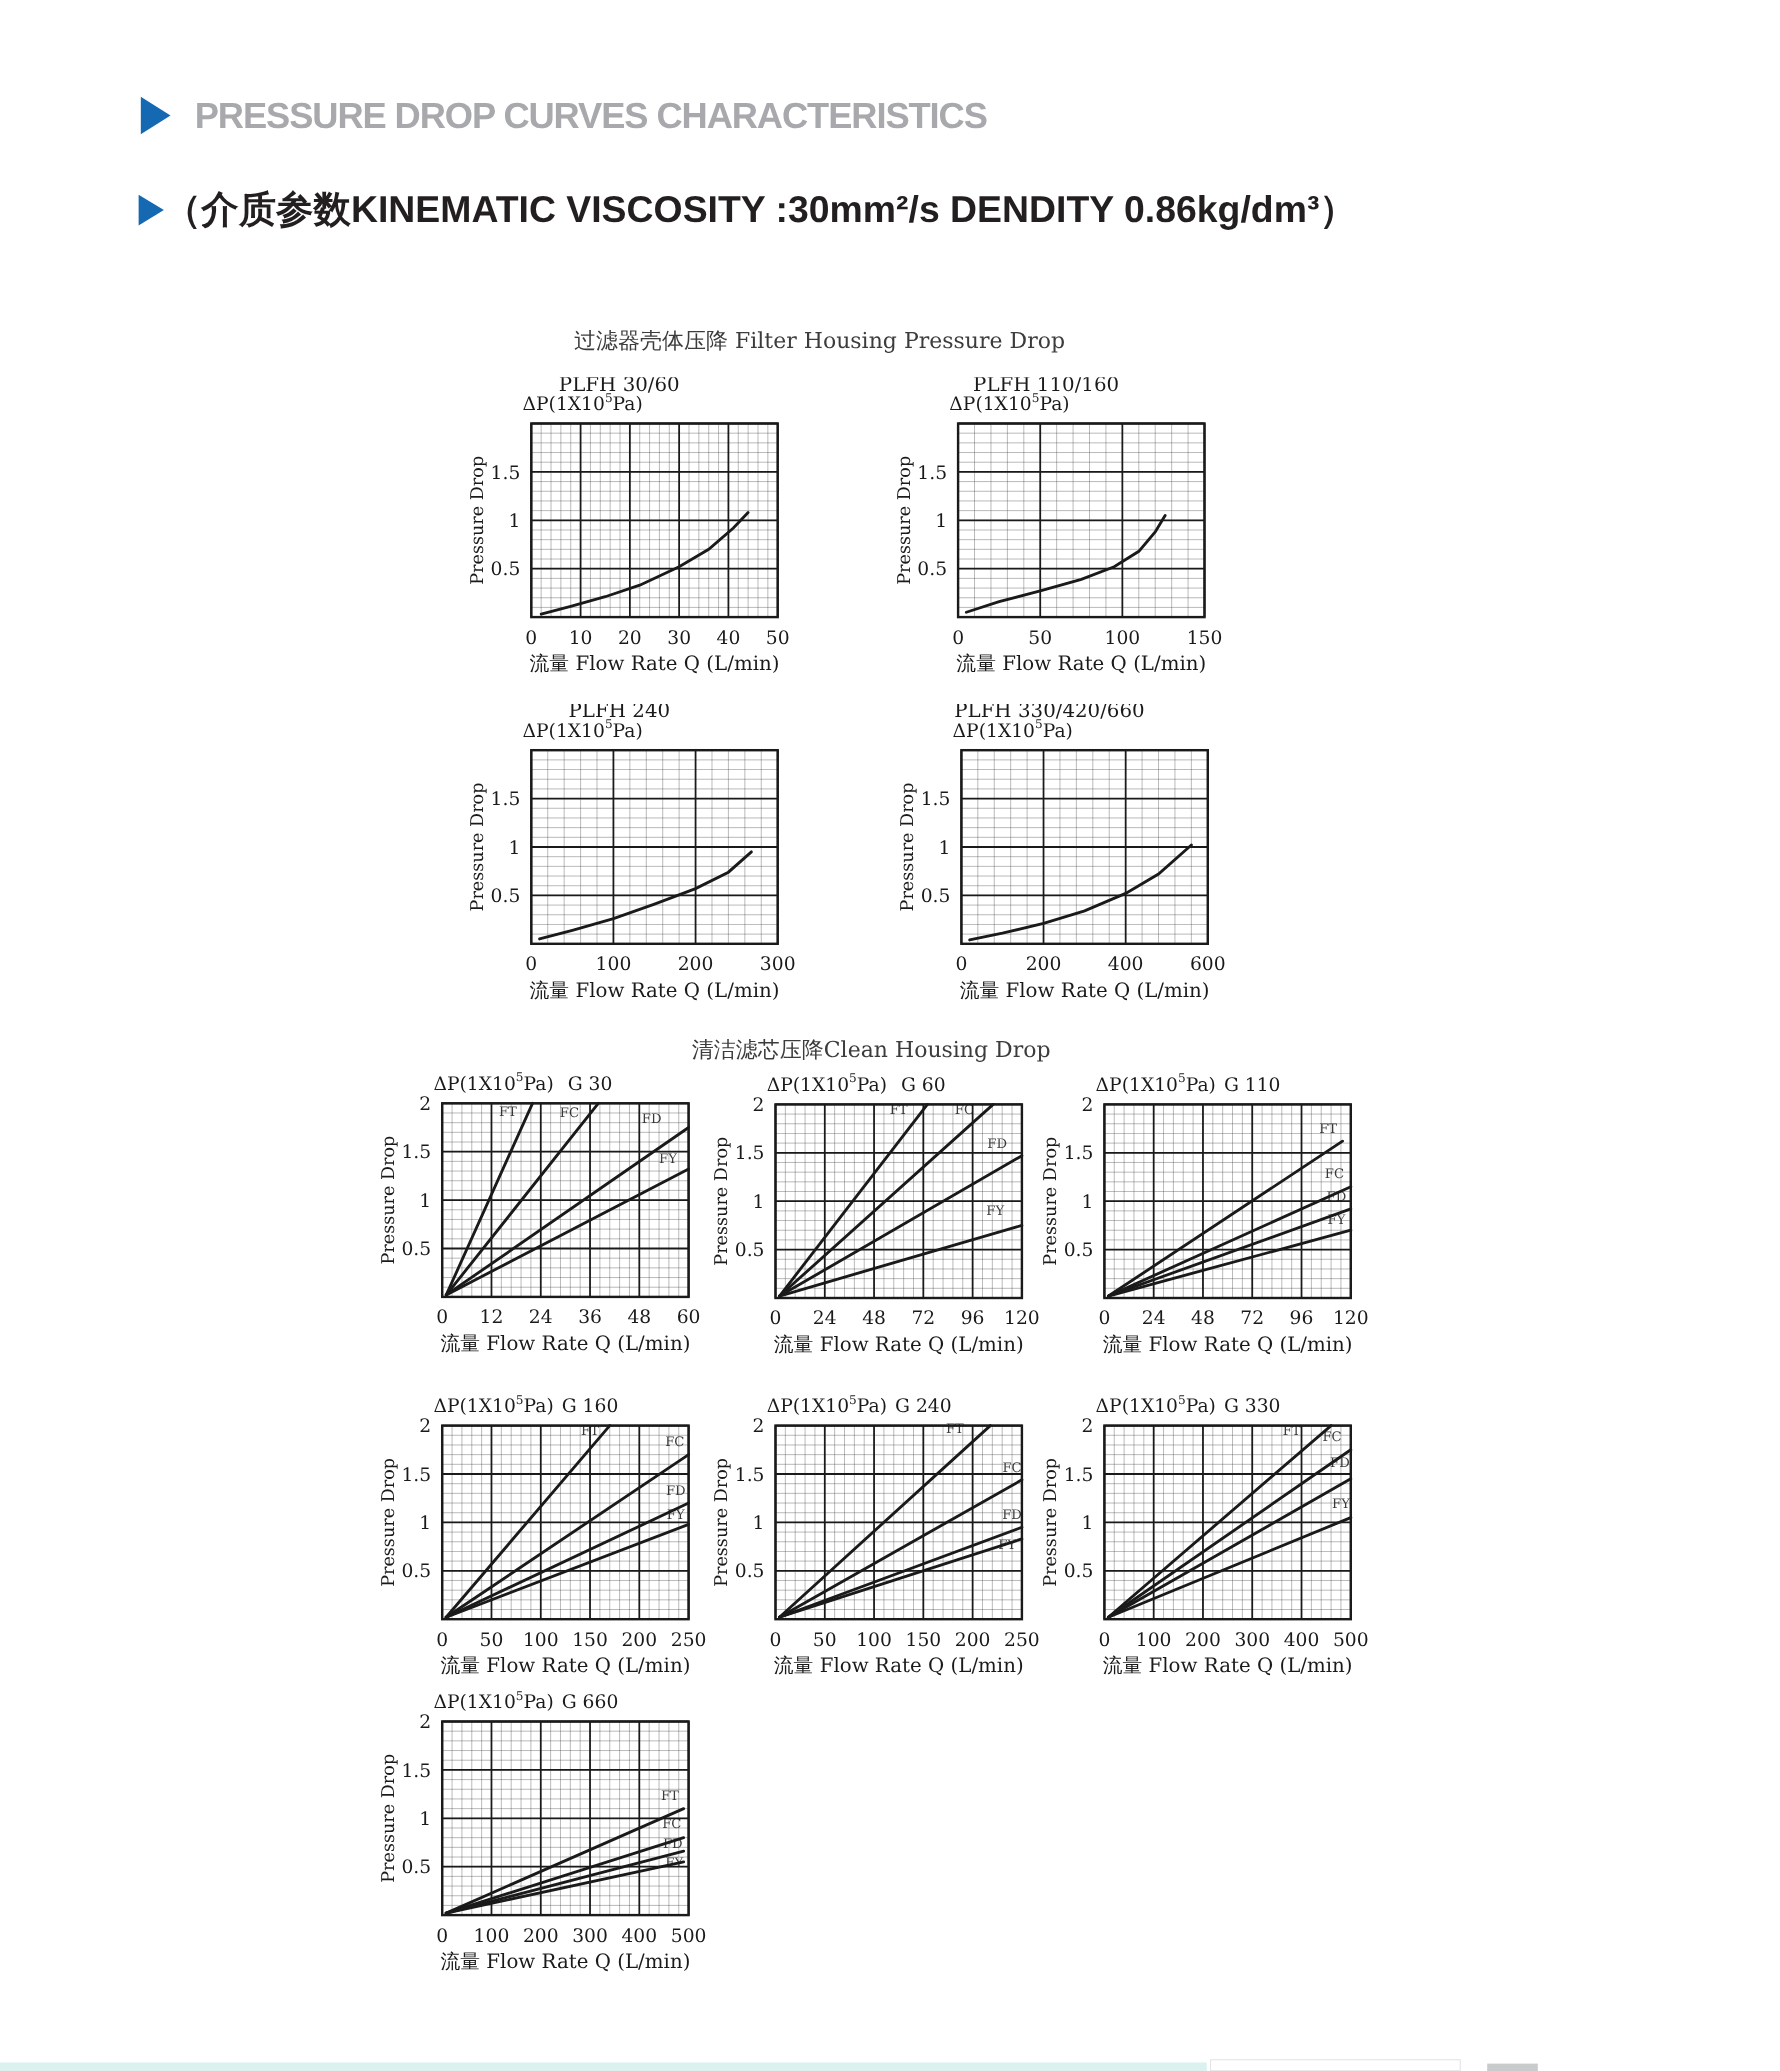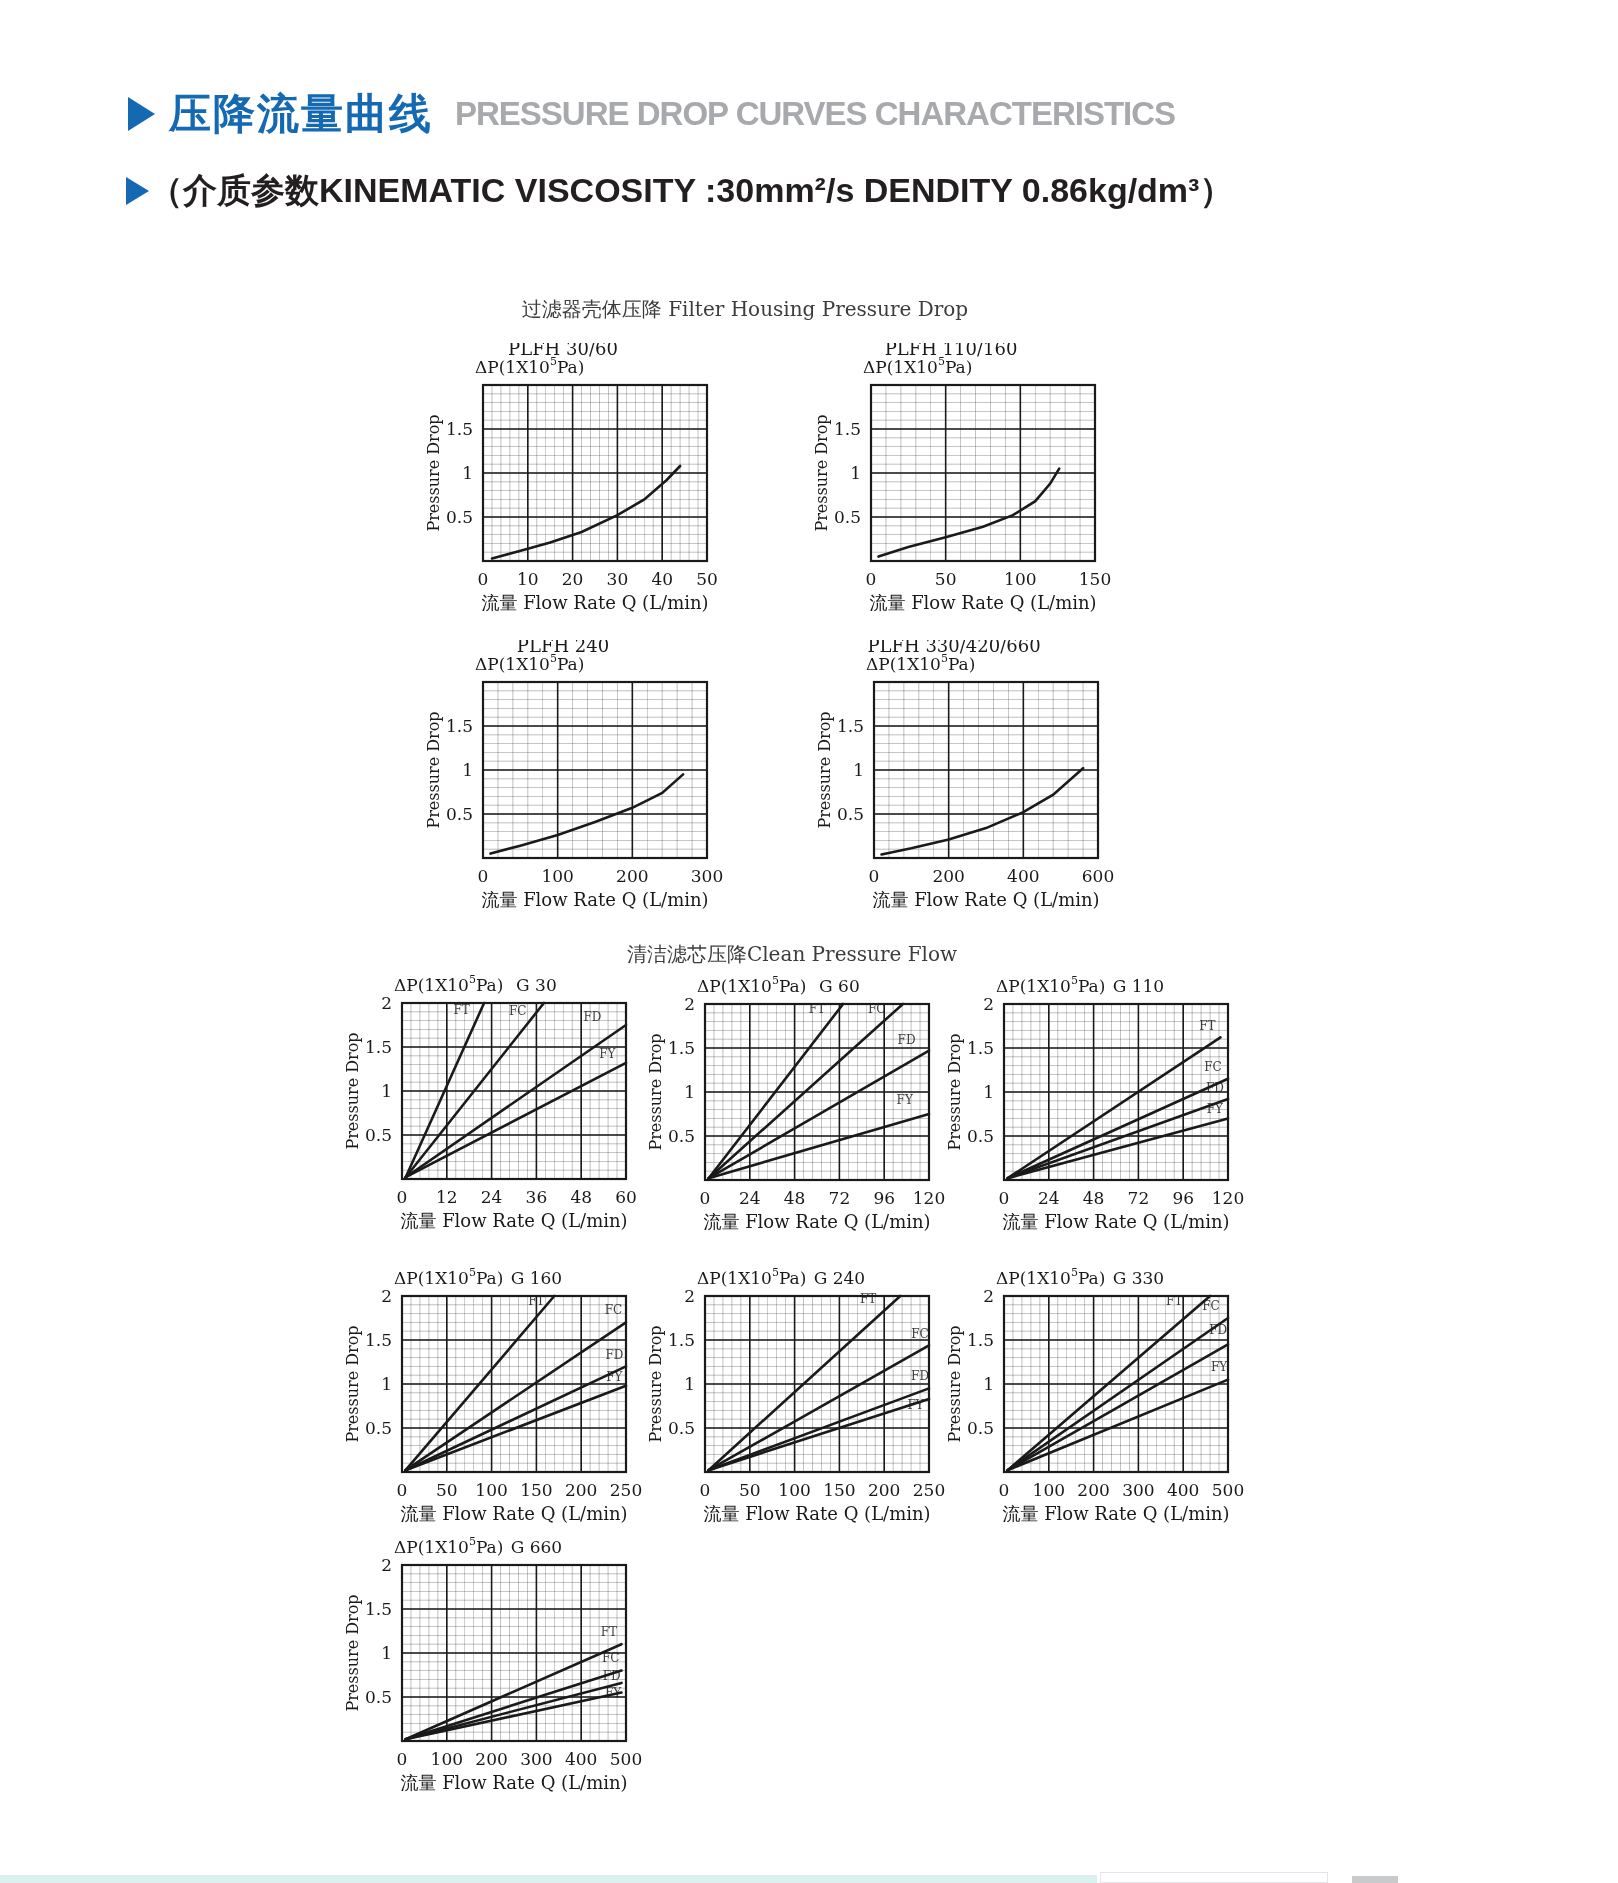--- a/index.html
+++ b/index.html
@@ -23,31 +23,30 @@
   .footer-box{position:absolute;left:1100px;top:1872px;width:228px;height:11px;background:#ffffff;border:1px solid #e4e4e6;box-sizing:border-box;}
   .footer-gray{position:absolute;left:1352px;top:1876px;width:46px;height:7px;background:#c9cacc;}
 </style>
 </head>
 <body>
 
 <div class="page">
 
   <div class="hdr-row">
     <span class="tri big"></span>
-    <span class="zh-title">压降流量曲线</span>
     <span class="en-title">PRESSURE DROP CURVES CHARACTERISTICS</span>
   </div>
 
   <div class="sub-row">
     <span class="tri small"></span>
     <span class="subtitle">（介质参数KINEMATIC VISCOSITY :30mm²/s DENDITY 0.86kg/dm³）</span>
   </div>
 
   <div class="sec-title" id="sec1">过滤器壳体压降 Filter Housing Pressure Drop</div>
-  <div class="sec-title" id="sec2">清洁滤芯压降Clean Pressure Flow</div>
+  <div class="sec-title" id="sec2">清洁滤芯压降Clean Housing Drop</div>
 
   <div id="charts">
       <div class="chart" style="left: 421px; top: 343px;"><svg width="320" height="276">
           <g transform="translate(62,42)">
             <line x1="0" y1="0" x2="0" y2="176" stroke="#3c3c3c" stroke-width="0.5" opacity="0.65"></line>
             <line x1="8.96" y1="0" x2="8.96" y2="176" stroke="#3c3c3c" stroke-width="0.5" opacity="0.65"></line>
             <line x1="17.92" y1="0" x2="17.92" y2="176" stroke="#3c3c3c" stroke-width="0.5" opacity="0.65"></line>
             <line x1="26.880000000000003" y1="0" x2="26.880000000000003" y2="176" stroke="#3c3c3c" stroke-width="0.5" opacity="0.65"></line>
             <line x1="35.84" y1="0" x2="35.84" y2="176" stroke="#3c3c3c" stroke-width="0.5" opacity="0.65"></line>
             <line x1="44.800000000000004" y1="0" x2="44.800000000000004" y2="176" stroke="#3c3c3c" stroke-width="0.5" opacity="0.65"></line>

